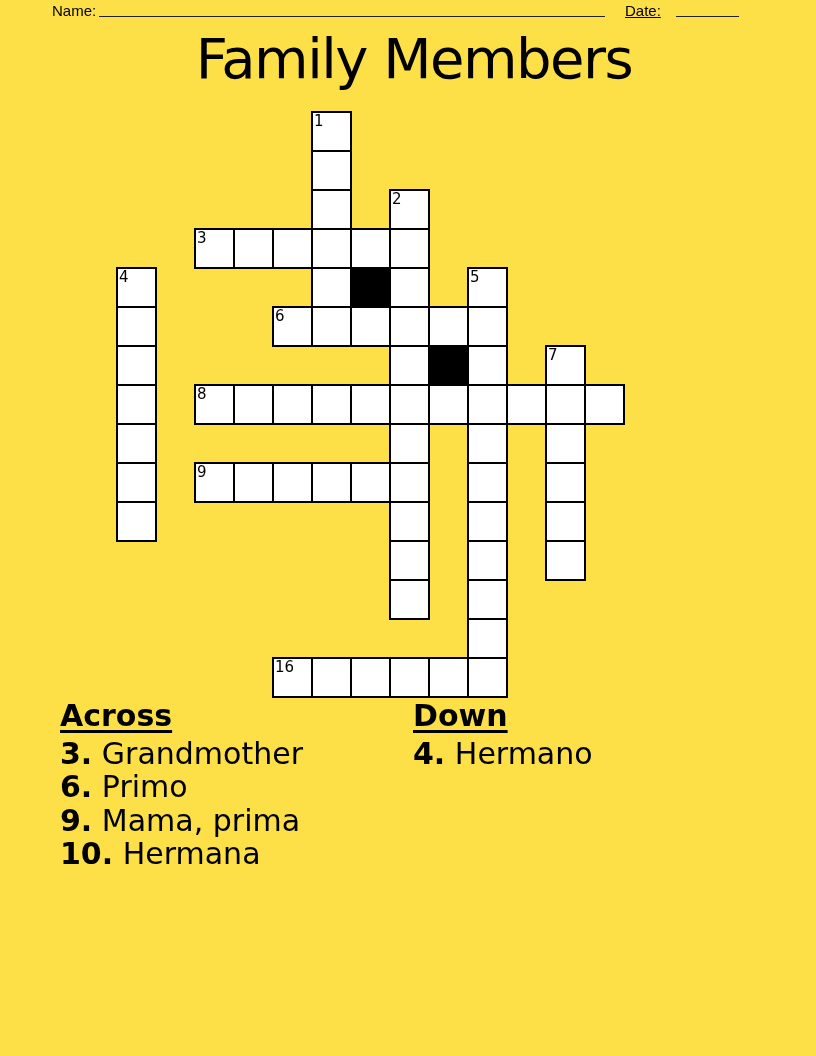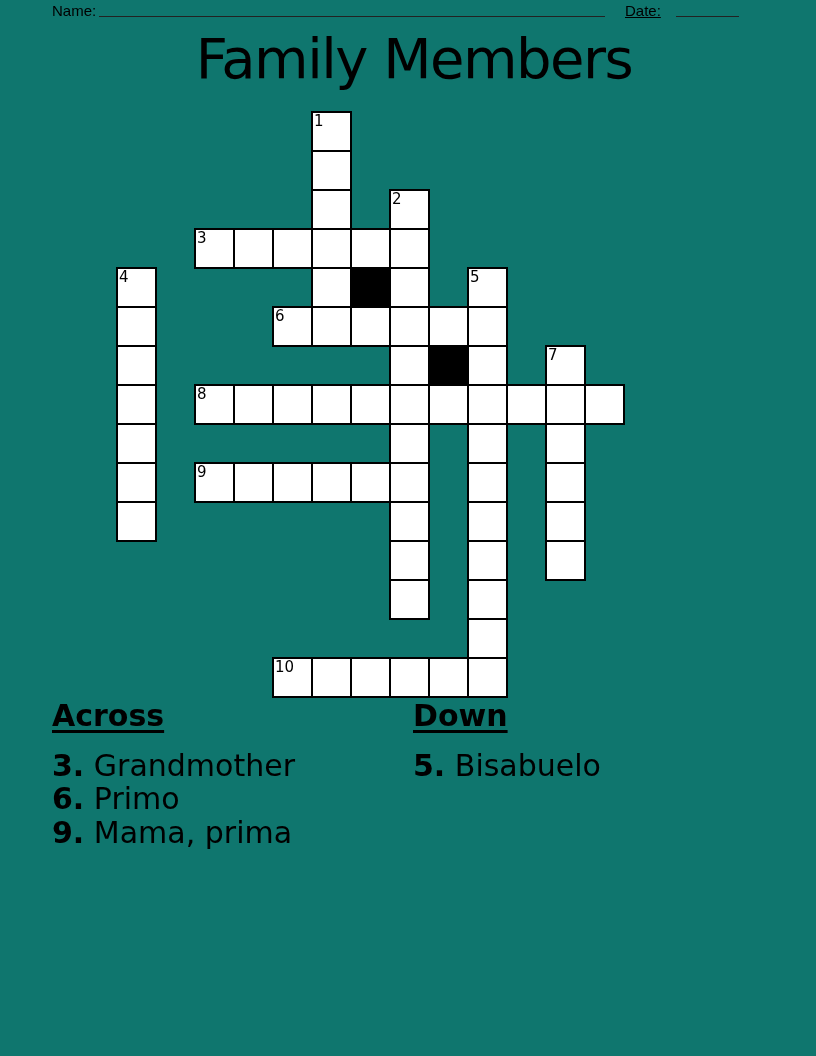--- a/index.html
+++ b/index.html
@@ -1,18 +1,18 @@
 <!DOCTYPE html>
 <html><head>
 <meta charset="utf-8">
 <style>
   html,body { margin:0; padding:0; background:#fff; }
   .page {
     position:relative; width:816px; height:1056px;
-    background:#0f766e; overflow:hidden;
+    background:#fde047; overflow:hidden;
     font-family:"DejaVu Sans", sans-serif; color:#000;
   }
   
   .hdr-label {
     position:absolute; top:2px;
     font-family:"Liberation Sans", sans-serif;
     font-size:15px; color:#000; white-space:nowrap;
   }
   .blank-line {
     position:absolute; top:0; height:16px;
@@ -37,30 +37,30 @@
     border:2px solid #000;
   }
   .cell.black { background:#000; }
   .cell .num {
     position:absolute; top:0; left:1px;
     font-size:15px; line-height:1.1;
     font-family:"DejaVu Sans", sans-serif; color:#000;
   }
   
   .clue-col { position:absolute; top:700px; width:360px; }
-  #across-col { left:52px; }
+  #across-col { left:60px; }
   #down-col   { left:413px; }
   .clue-heading {
     font-size:30px; font-weight:bold; line-height:32px;
     text-decoration:underline;
     text-decoration-thickness:3px;
     text-underline-offset:4px;
     color:#000;
   }
-  .clue-list { margin-top:17px; }
+  .clue-list { margin-top:5px; }
   .clue { font-size:30px; line-height:33.4px; white-space:nowrap; color:#000; }
   .clue .cn { font-weight:bold; }
   .clue .ct { font-weight:normal; }
 </style>
 </head>
 <body>
 
 <div class="page">
 
   <span class="hdr-label" id="name-label">Name:</span>
@@ -146,38 +146,39 @@
       <div class="cell" style="left: 273px; top: 390px;"></div>
       <div class="cell" style="left: 351px; top: 390px;"></div>
       <div class="cell" style="left: 429px; top: 390px;"></div>
       <div class="cell" style="left: 273px; top: 429px;"></div>
       <div class="cell" style="left: 351px; top: 429px;"></div>
       <div class="cell" style="left: 429px; top: 429px;"></div>
       <div class="cell" style="left: 273px; top: 468px;"></div>
       <div class="cell" style="left: 351px; top: 468px;"></div>
       <div class="cell" style="left: 351px; top: 507px;"></div>
       <div class="cell" style="left: 156px; top: 546px;">
-        <span class="num">10</span>
+        <span class="num">16</span>
       </div>
       <div class="cell" style="left: 195px; top: 546px;"></div>
       <div class="cell" style="left: 234px; top: 546px;"></div>
       <div class="cell" style="left: 273px; top: 546px;"></div>
       <div class="cell" style="left: 312px; top: 546px;"></div>
       <div class="cell" style="left: 351px; top: 546px;"></div>
     </div>
 
   <div class="clue-col" id="across-col">
     <div class="clue-heading">Across</div>
     <div class="clue-list" id="across-list">
         <div class="clue"><span class="cn">3.</span><span class="ct"> Grandmother</span></div>
         <div class="clue"><span class="cn">6.</span><span class="ct"> Primo</span></div>
         <div class="clue"><span class="cn">9.</span><span class="ct"> Mama, prima</span></div>
+        <div class="clue"><span class="cn">10.</span><span class="ct"> Hermana</span></div>
       </div>
   </div>
 
   <div class="clue-col" id="down-col">
     <div class="clue-heading">Down</div>
     <div class="clue-list" id="down-list">
-        <div class="clue"><span class="cn">5.</span><span class="ct"> Bisabuelo</span></div>
+        <div class="clue"><span class="cn">4.</span><span class="ct"> Hermano</span></div>
       </div>
   </div>
 
 </div>
 
 </body></html>

